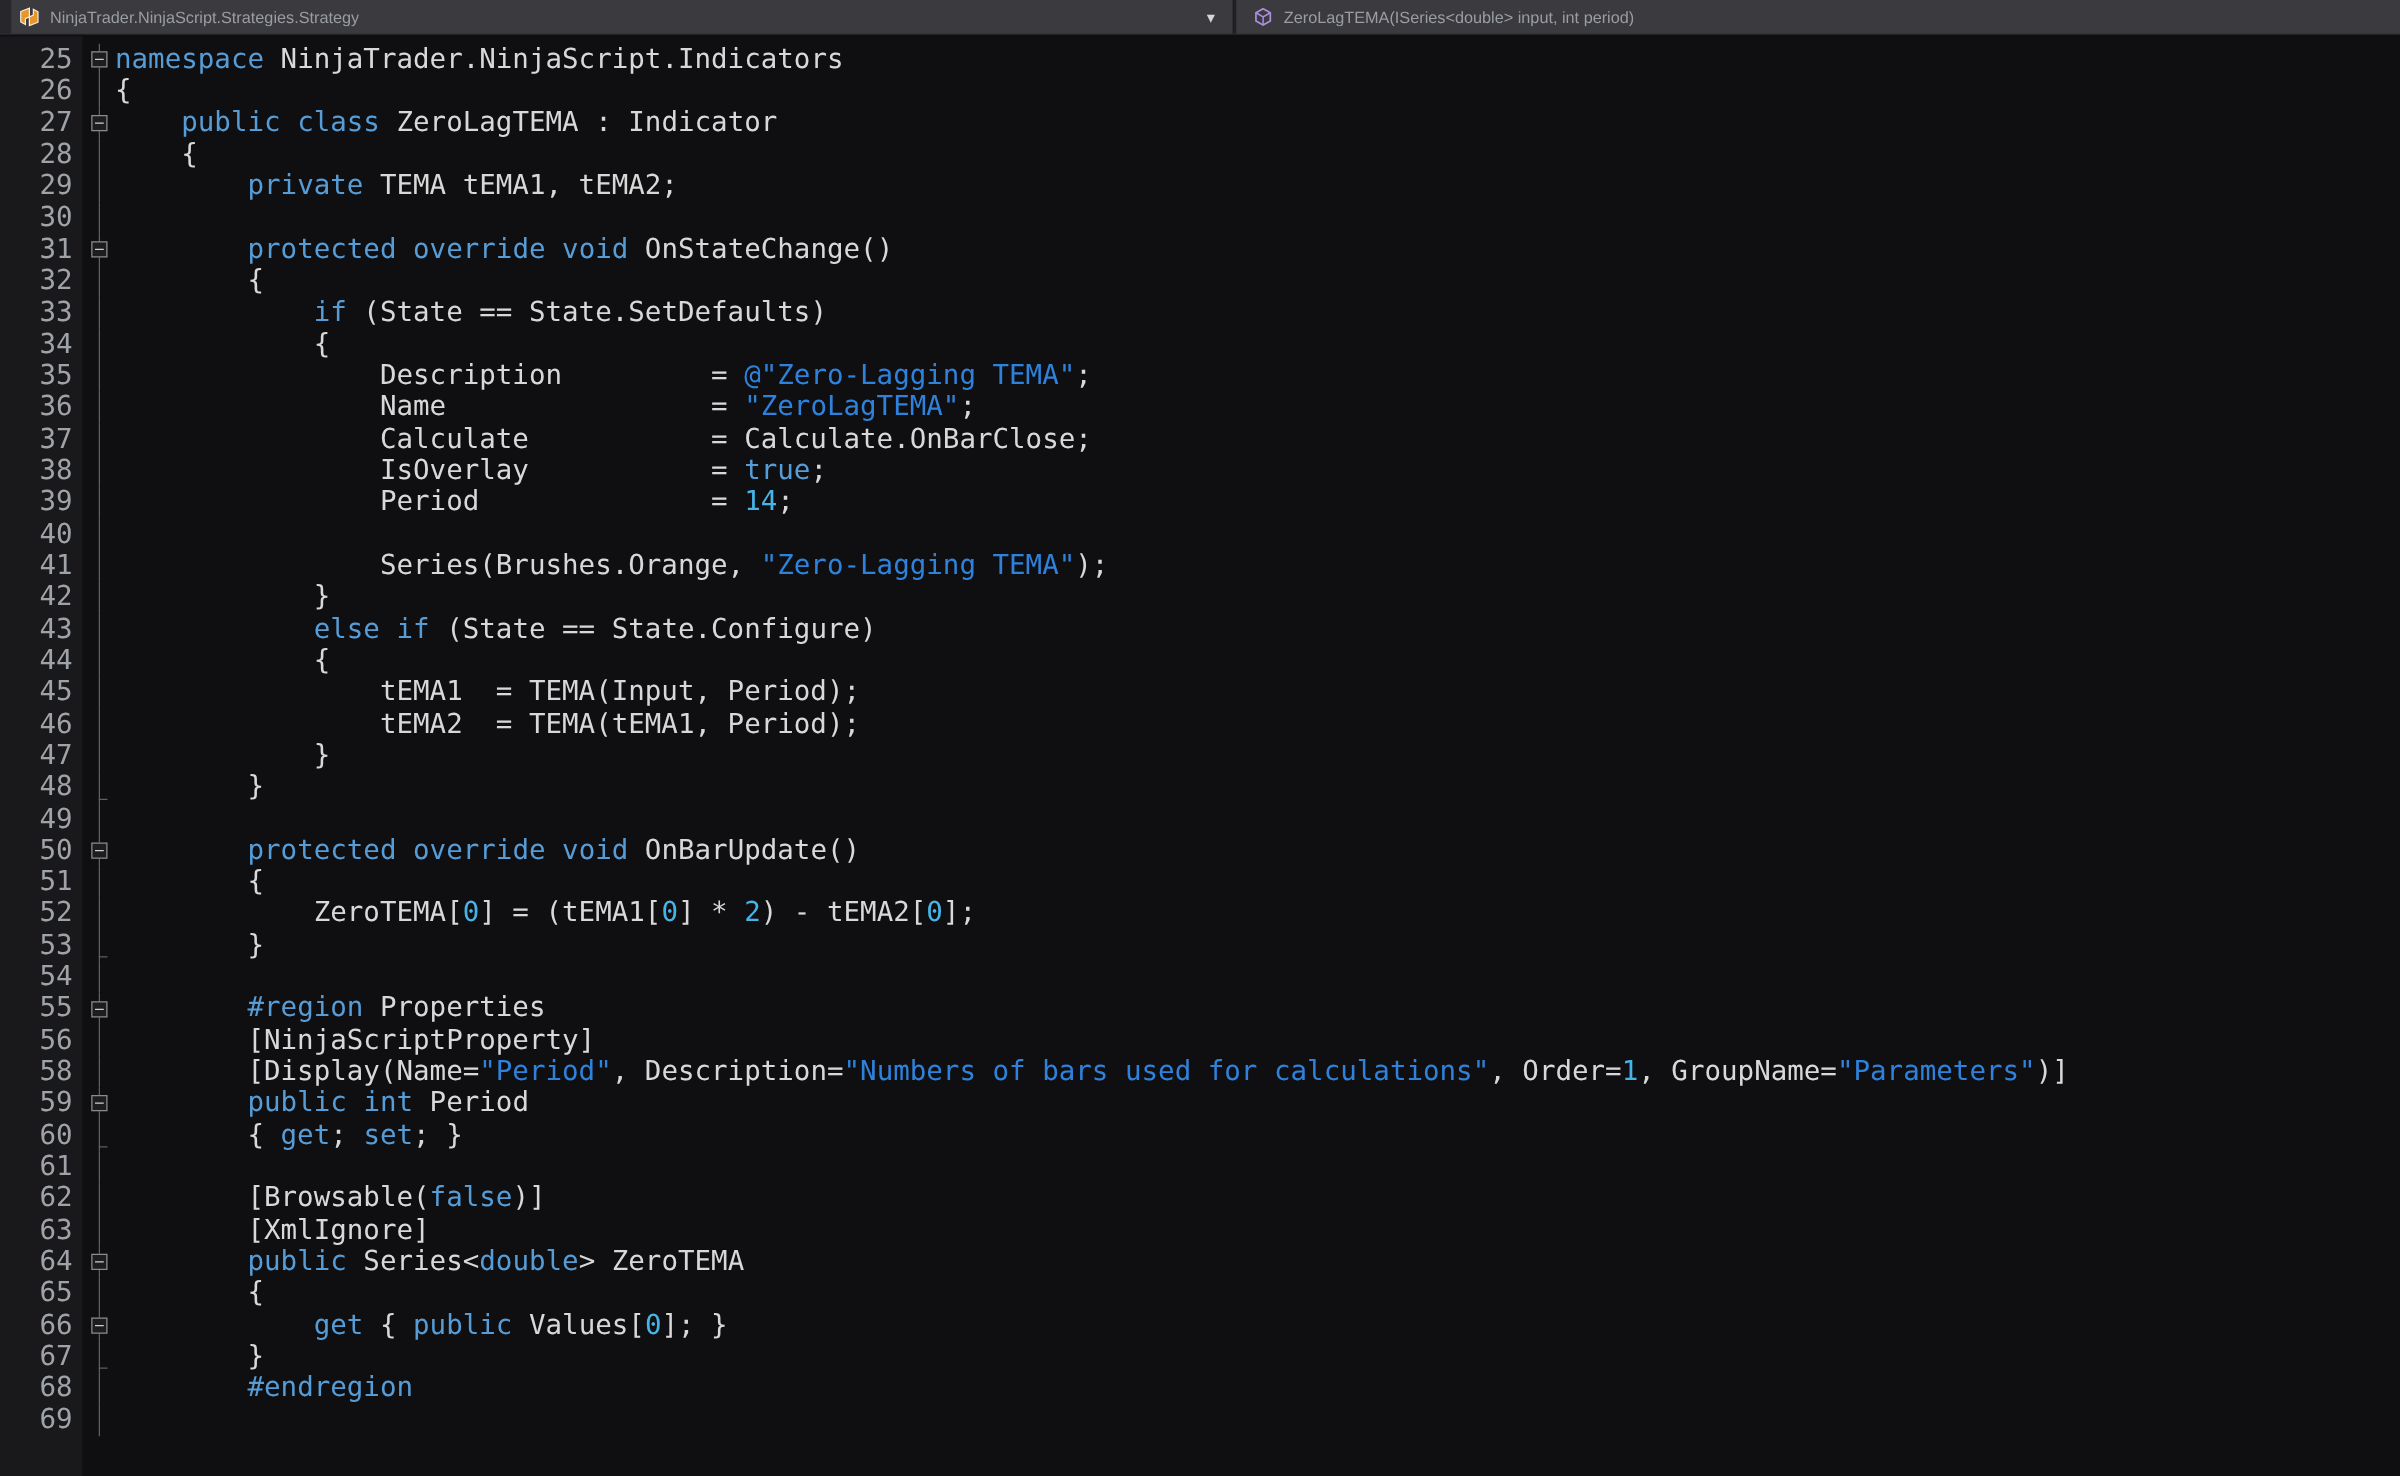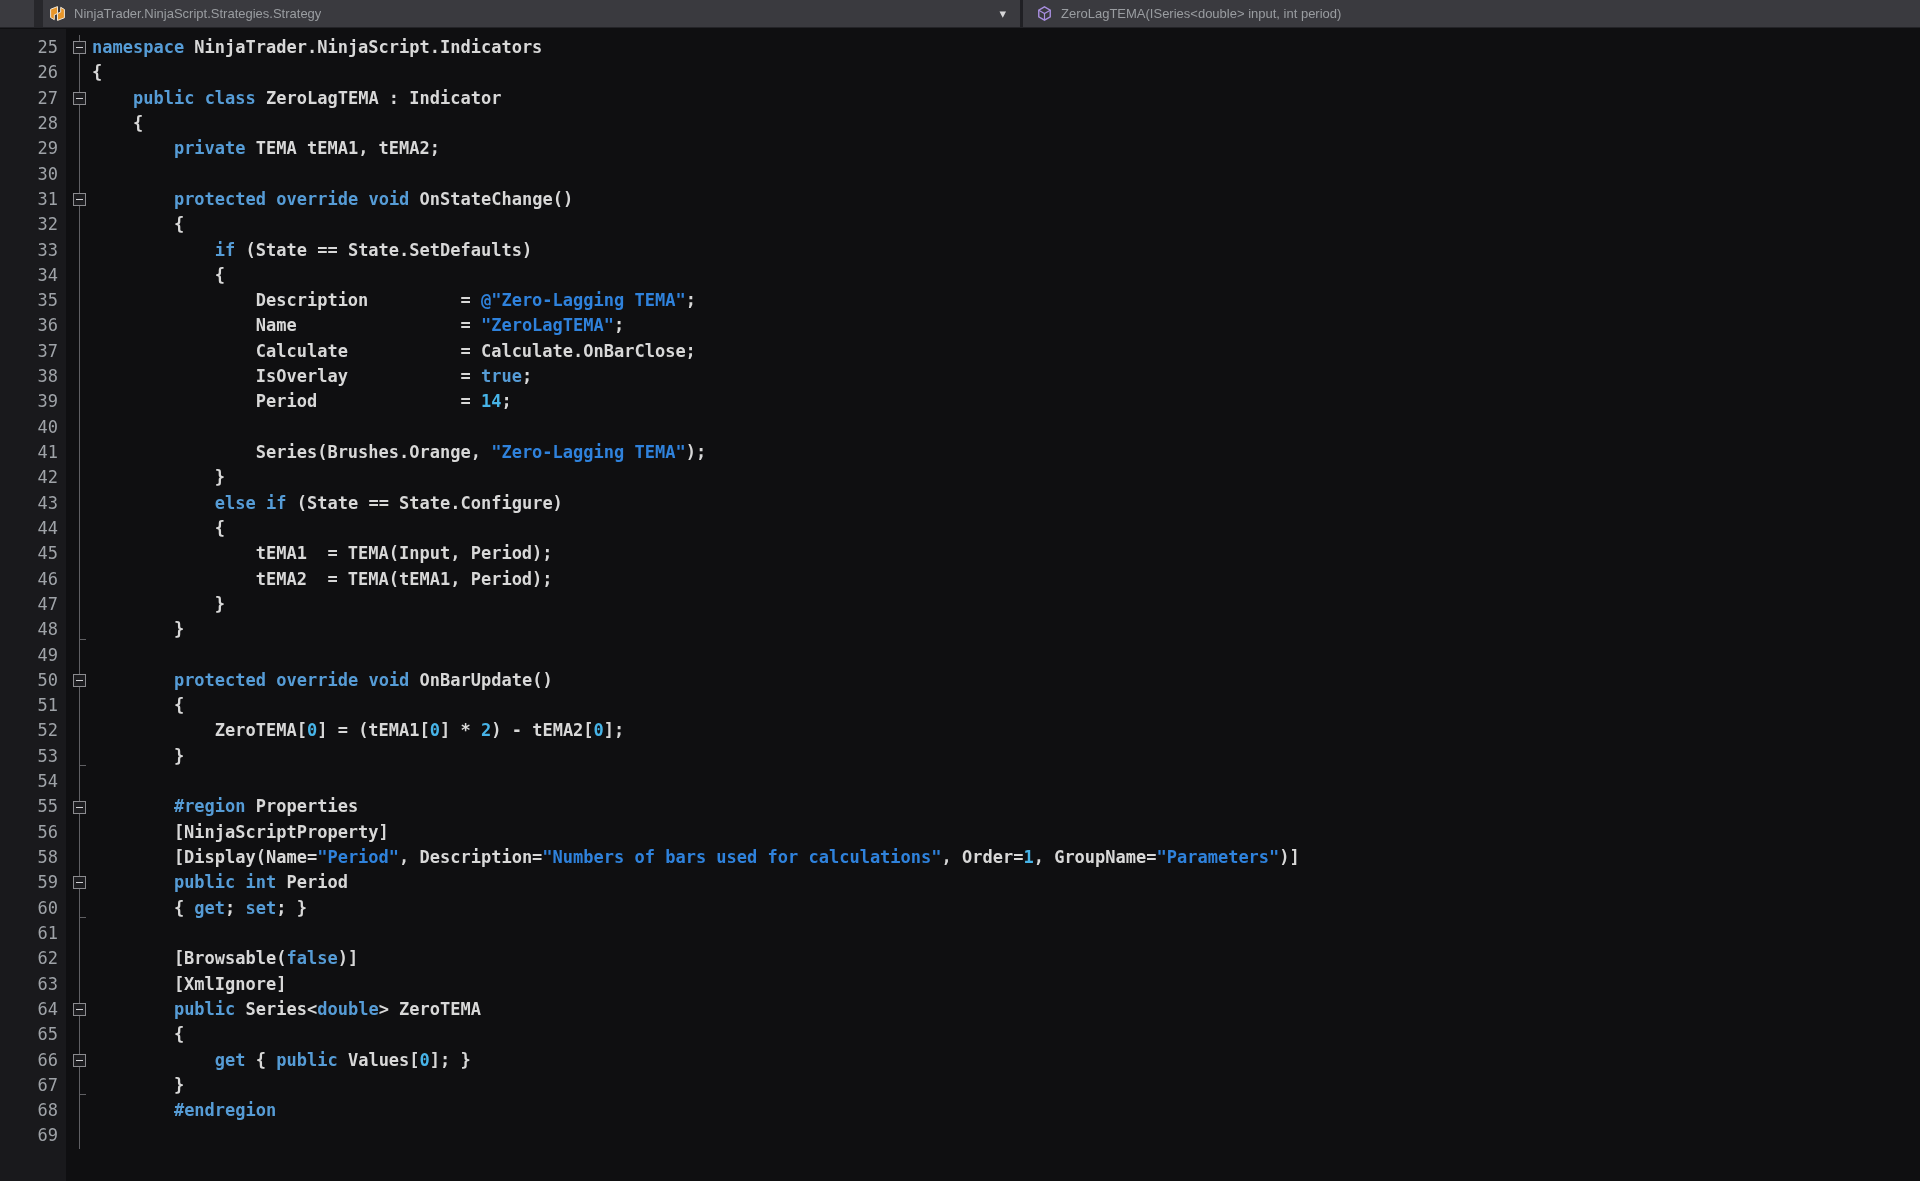--- a/index.html
+++ b/index.html
@@ -10,46 +10,45 @@
   *{box-sizing:border-box;}
   html,body{margin:0;padding:0;}
   body{
     width:1920px;height:1181px;background:var(--bg-editor);
     font-family:"Liberation Sans", sans-serif;overflow:hidden;position:relative;
   }
   
   .topbar{
     height:28px;background:var(--bar-bg);display:flex;align-items:stretch;
     border-bottom:1px solid var(--bar-border);
-    padding-left:34px;
   }
   .topbar .edge{width:9px;background:#27272b;}
   .combo{display:flex;align-items:center;color:var(--bar-text);font-size:13px;cursor:default;}
   .combo-left{width:977px;padding-left:5px;}
   .combo-right{flex:1;padding-left:12px;text-align:right;}
   .combo .icon{width:18px;height:18px;margin-right:8px;flex:0 0 auto;display:flex;align-items:center;justify-content:center;}
   .combo .lbl{white-space:nowrap;overflow:hidden;text-overflow:ellipsis;}
   .combo .chevron{margin-left:auto;margin-right:14px;color:#d6d6d8;font-size:13px;line-height:1;}
   .vdivider{width:3px;background:#202024;}
   
   .editor{position:absolute;left:0;top:29px;right:0;bottom:0;background:var(--bg-editor);}
   .gutter-bg{position:absolute;left:0;top:0;bottom:0;width:66px;background:var(--bg-gutter);}
   .rows{position:absolute;left:0;top:6px;right:0;
-    font-family:"DejaVu Sans Mono","Liberation Mono",monospace;font-size:17px;}
+    font-family:"DejaVu Sans Mono","Liberation Mono",monospace;font-size:22px;}
   .row{display:flex;height:25.32px;line-height:25.32px;white-space:pre;}
   .ln{width:66px;flex:0 0 auto;text-align:right;padding-right:8px;color:var(--lnum);}
   .fold{width:26px;flex:0 0 auto;position:relative;}
   .fold::before{content:"";position:absolute;left:13px;top:0;bottom:0;width:1px;background:var(--foldline);}
   .fold.tick::after{content:"";position:absolute;left:13px;bottom:3px;width:7px;height:1px;background:var(--foldline);}
   .fold .box{
     position:absolute;left:7px;top:50%;margin-top:-6.5px;width:13px;height:13px;
     border:1px solid var(--foldbox);background:#1d1d20;display:flex;align-items:center;justify-content:center;z-index:2;
   }
   .fold .box i{display:block;width:7px;height:1px;background:#cfcfd2;}
-  .code{flex:1;color:var(--plain);font-weight:bold;}
+  .code{flex:1;color:var(--plain);}
   .tk-k{color:var(--kw);}
   .tk-s{color:var(--str);}
   .tk-n{color:var(--num);}
   .tk-p{color:var(--plain);}
 </style>
 </head>
 <body>
 
 <div class="topbar">
   <div class="edge"></div>

